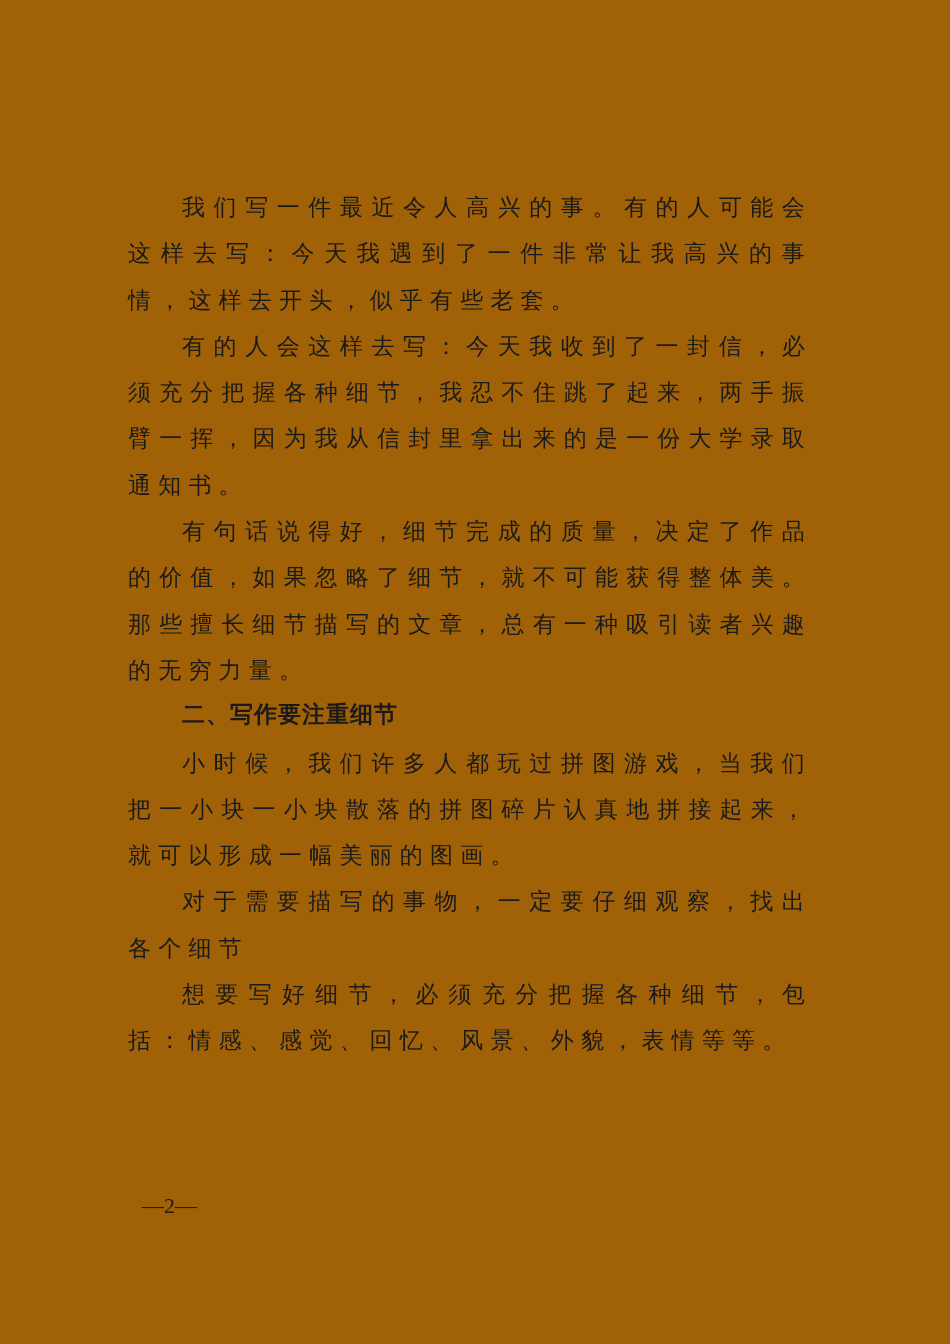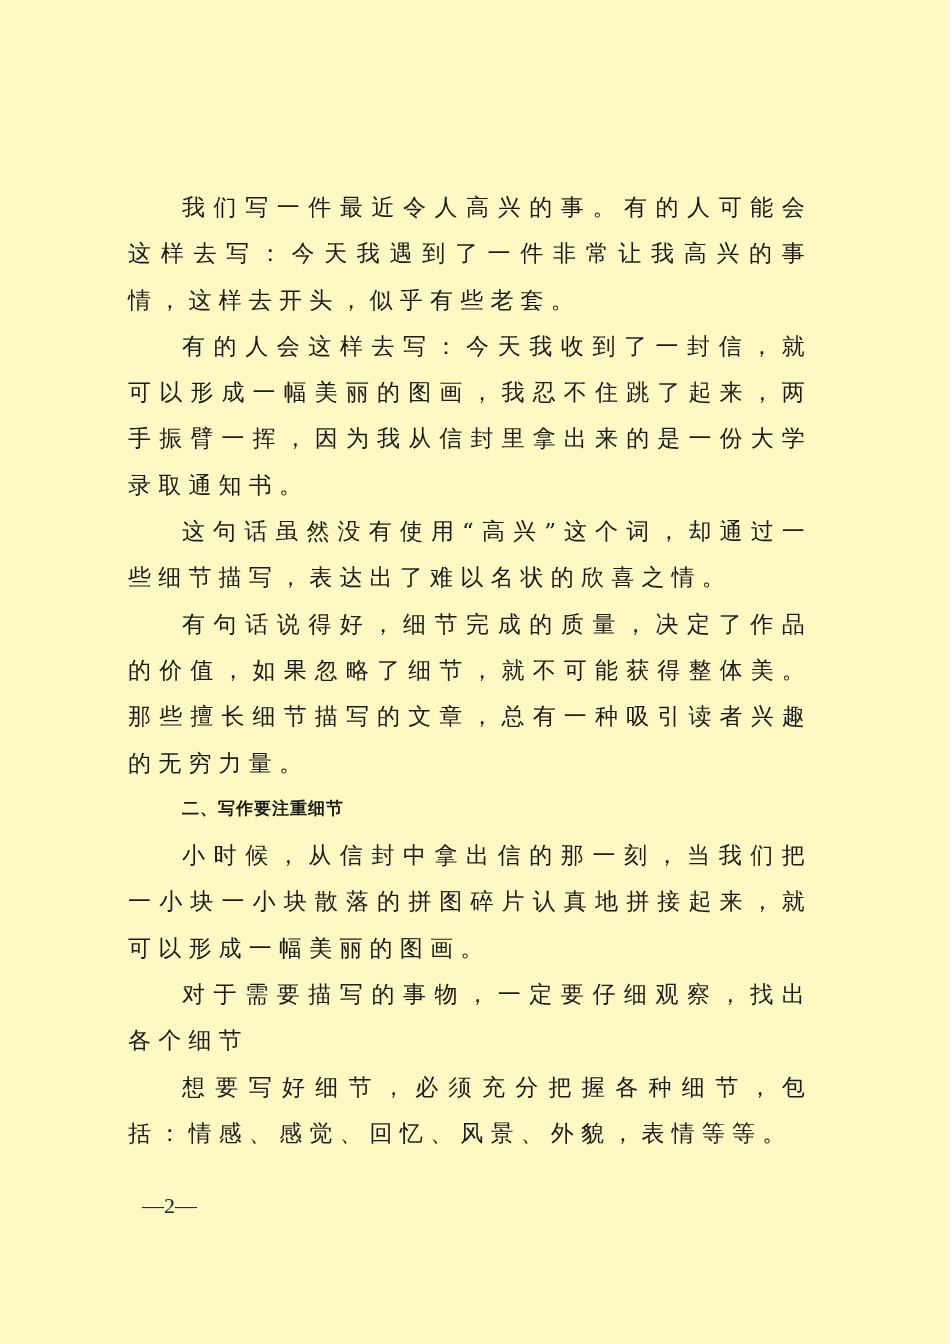--- a/index.html
+++ b/index.html
@@ -12,65 +12,64 @@
       height: 1344px;
       position: relative;
       overflow: hidden;
       font-family: "DejaVu Serif", "Liberation Serif", serif;
       color: #1a1a1a;
     }
     .page {
       position: absolute;
       left: 0; top: 0;
       width: 950px; height: 1344px;
-      background: #fef9c3;
+      background: #a16207;
     }
     .body-text {
       position: absolute;
       left: 128px;
       top: 184px;
       width: 684px;
     }
     .para {
       margin: 0;
       font-size: 23px;
       line-height: 46.3px;
       letter-spacing: 7.2px;
       text-indent: 54px;
       text-align: justify;
       text-align-last: left;
       word-break: break-all;
     }
     .heading {
       margin: 0;
-      font-family: Liberation Sans, sans-serif;
+      font-family: Liberation Mono, monospace;
       font-weight: bold;
-      font-size: 17px;
+      font-size: 23px;
       line-height: 46.3px;
       letter-spacing: 1px;
       text-indent: 54px;
     }
     .page-number {
       position: absolute;
       left: 142px;
       top: 1193px;
       font-family: "Liberation Serif", "DejaVu Serif", serif;
       font-size: 22px;
       letter-spacing: 0px;
       color: #1a1a1a;
     }
   </style>
 </head>
 <body>
 
 <div class="page">
   <div class="body-text">
     <p class="para">我们写一件最近令人高兴的事。有的人可能会这样去写：今天我遇到了一件非常让我高兴的事情，这样去开头，似乎有些老套。</p>
-    <p class="para">有的人会这样去写：今天我收到了一封信，就可以形成一幅美丽的图画，我忍不住跳了起来，两手振臂一挥，因为我从信封里拿出来的是一份大学录取通知书。</p>
-    <p class="para">这句话虽然没有使用“高兴”这个词，却通过一些细节描写，表达出了难以名状的欣喜之情。</p>
+    <p class="para">有的人会这样去写：今天我收到了一封信，必须充分把握各种细节，我忍不住跳了起来，两手振臂一挥，因为我从信封里拿出来的是一份大学录取通知书。</p>
     <p class="para">有句话说得好，细节完成的质量，决定了作品的价值，如果忽略了细节，就不可能获得整体美。那些擅长细节描写的文章，总有一种吸引读者兴趣的无穷力量。</p>
     <p class="heading">二、写作要注重细节</p>
-    <p class="para">小时候，从信封中拿出信的那一刻，当我们把一小块一小块散落的拼图碎片认真地拼接起来，就可以形成一幅美丽的图画。</p>
+    <p class="para">小时候，我们许多人都玩过拼图游戏，当我们把一小块一小块散落的拼图碎片认真地拼接起来，就可以形成一幅美丽的图画。</p>
     <p class="para">对于需要描写的事物，一定要仔细观察，找出各个细节</p>
     <p class="para">想要写好细节，必须充分把握各种细节，包括：情感、感觉、回忆、风景、外貌，表情等等。</p>
   </div>
   <div class="page-number">—2—</div>
 </div>
 
 </body></html>

